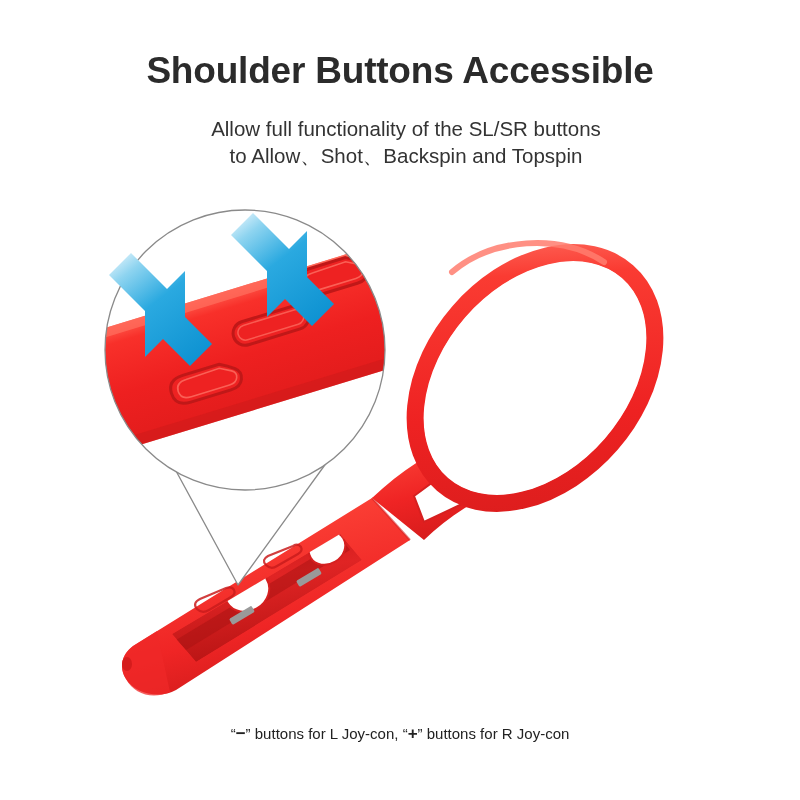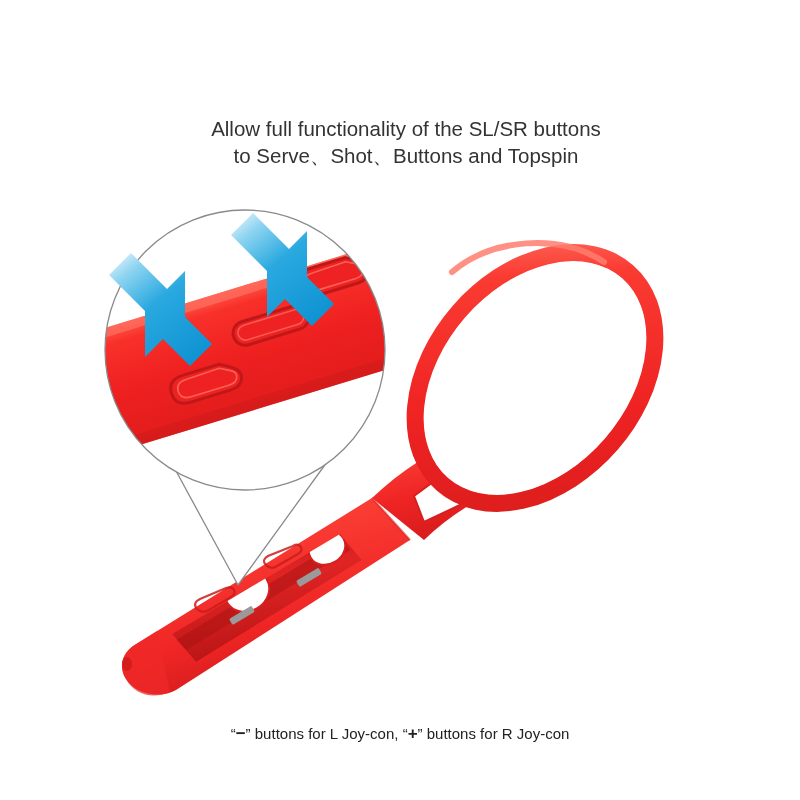--- a/index.html
+++ b/index.html
@@ -37,24 +37,25 @@
   }
   .footnote .sym{font-weight:bold;font-size:17px;}
 
   svg.art{position:absolute;left:0;top:0;width:800px;height:800px;}
 </style>
 </head>
 <body>
 
 <div id="page">
 
+  <div class="title">Shoulder Buttons Accessible</div>
 
   <div class="subtitle">
     <div>Allow full functionality of the SL/SR buttons</div>
-    <div>to Serve、Shot、Buttons and Topspin</div>
+    <div>to Allow、Shot、Backspin and Topspin</div>
   </div>
 
   <svg class="art" viewBox="0 0 800 800">
     <defs>
       <linearGradient id="gRedBody" x1="0" y1="0" x2="0.35" y2="1">
         <stop offset="0%" stop-color="#ff6b5c"></stop>
         <stop offset="22%" stop-color="#f93c33"></stop>
         <stop offset="60%" stop-color="#ef2424"></stop>
         <stop offset="100%" stop-color="#d81c1c"></stop>
       </linearGradient>

